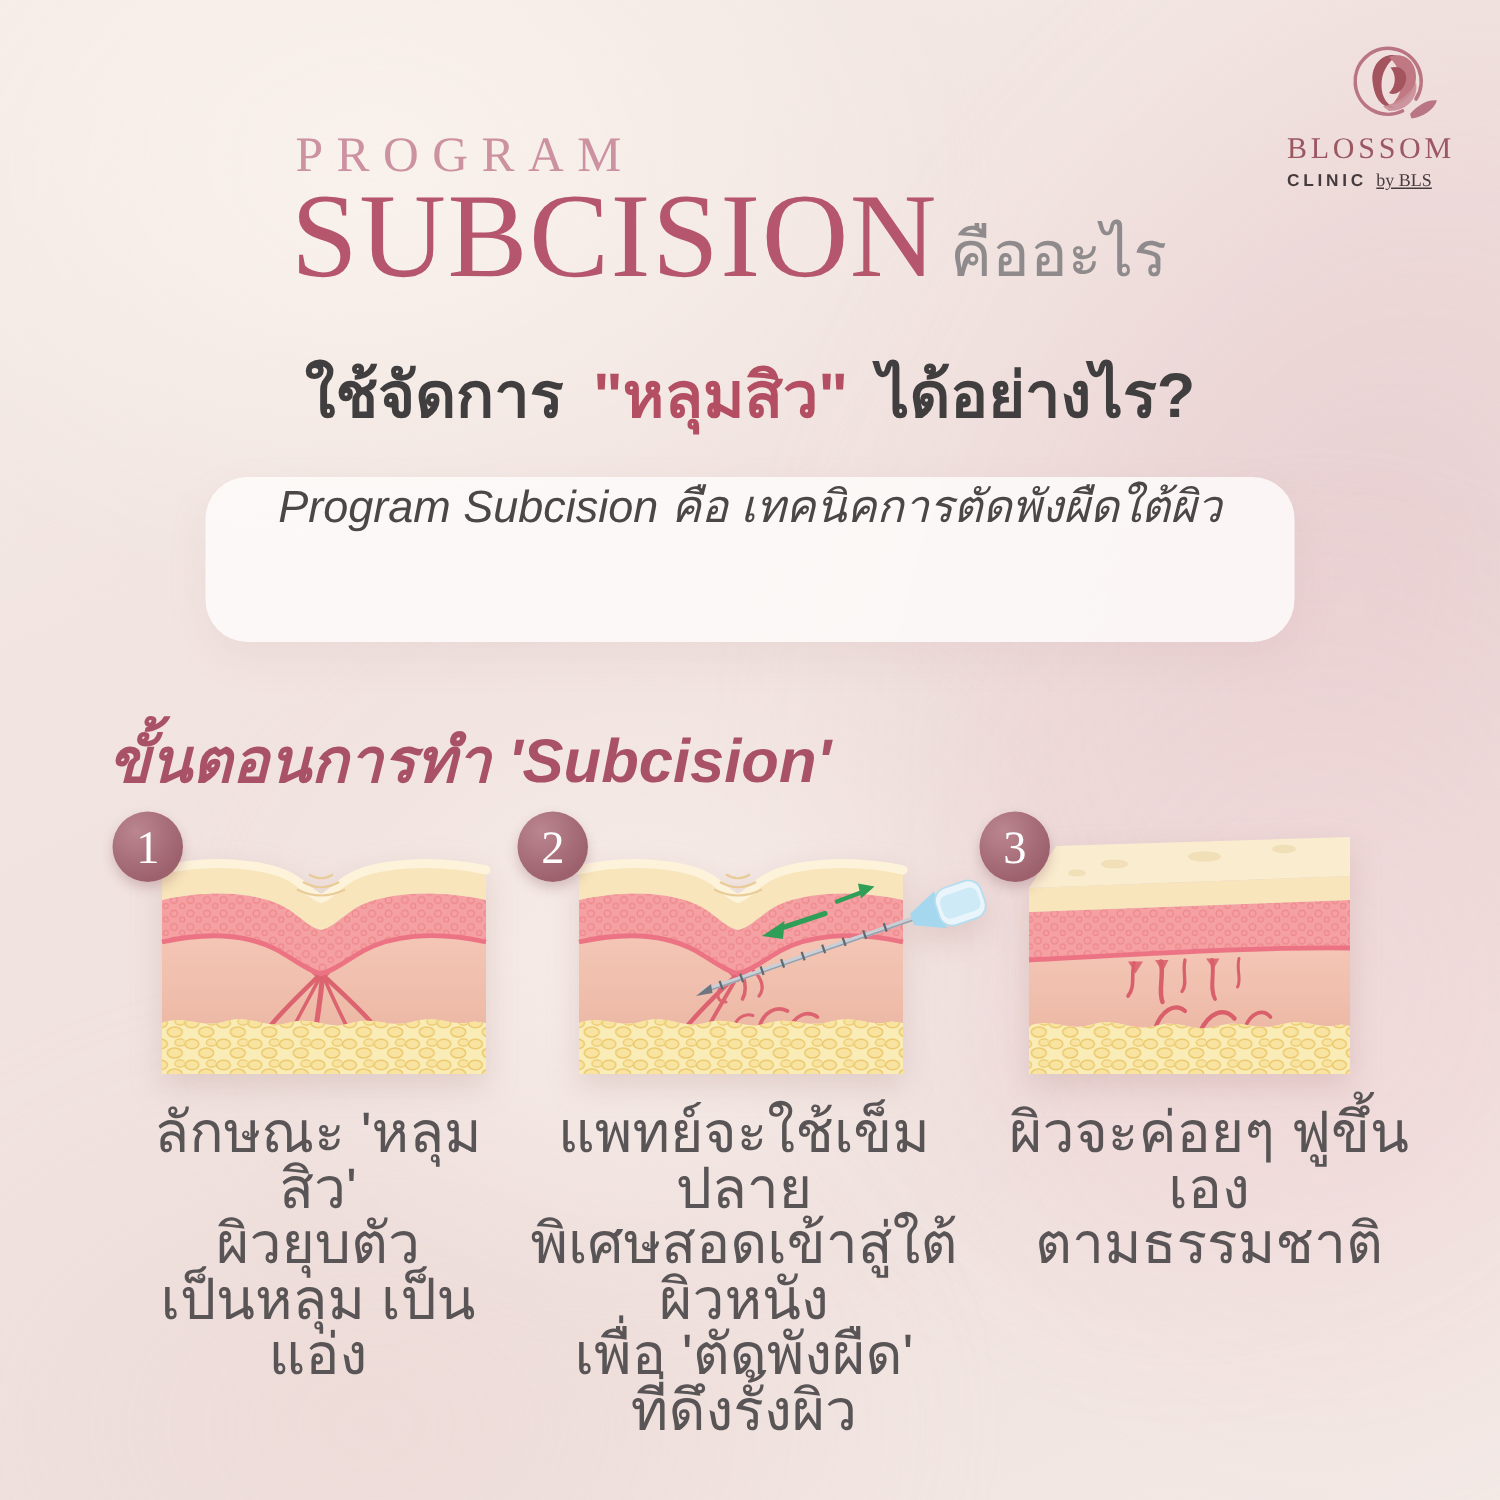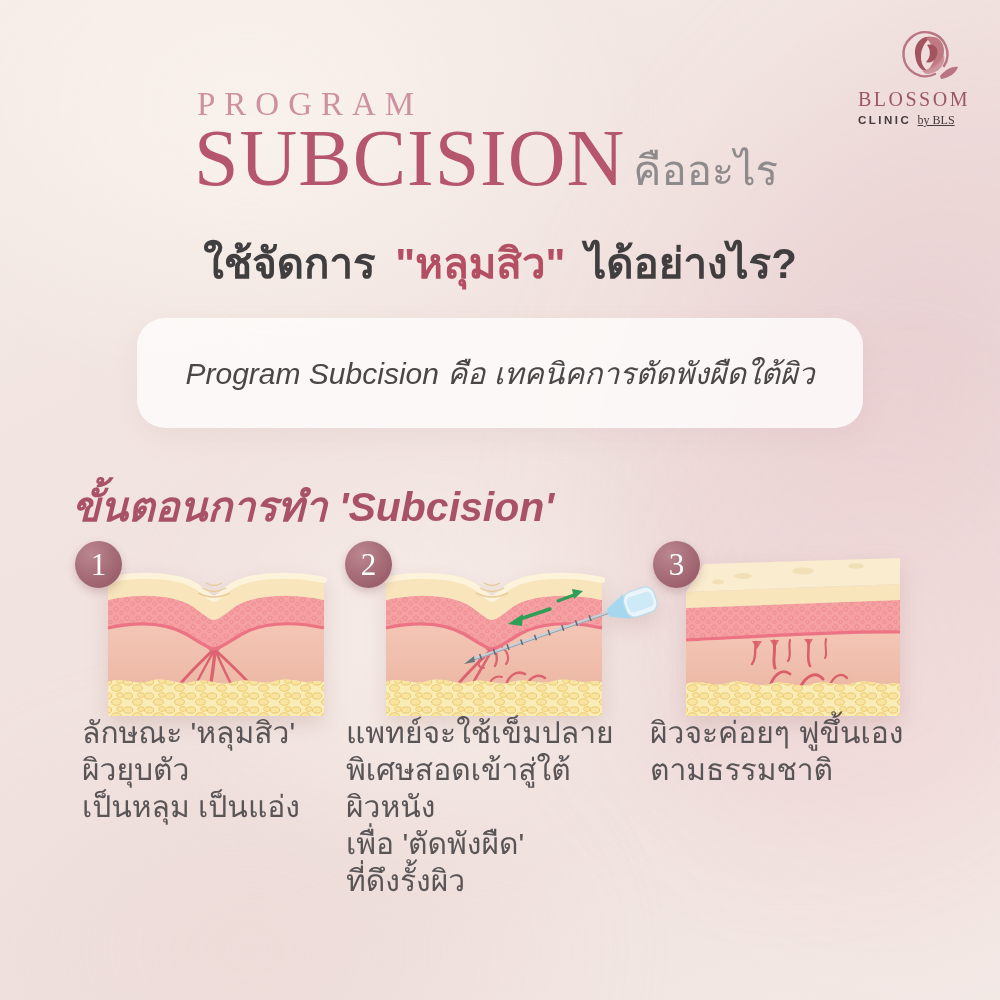--- a/index.html
+++ b/index.html
@@ -27,34 +27,34 @@
   .eyebrow{position:absolute;left:197px;top:86px;font-family:"Liberation Serif",serif;font-size:33px;letter-spacing:9px;color:#cd92a1;}
   .title-row{position:absolute;left:194px;top:118px;display:flex;align-items:baseline;gap:8px;white-space:nowrap;}
   .title-en{font-family:"Liberation Serif",serif;font-size:80px;line-height:1;color:#b5566c;letter-spacing:1px;font-weight:400;}
   .title-th{font-size:42px;line-height:1;color:#8f8b8d;font-weight:500;}
   .question{position:absolute;left:0;top:230px;width:1000px;text-align:center;font-size:42px;font-weight:600;color:#413e3f;}
   .question .hl{color:#b44f63;margin:0 8px;}
 
   
   .desc-box{position:absolute;left:137px;top:318px;width:726px;height:110px;border-radius:28px;
     background:rgba(253,250,249,.88);box-shadow:0 10px 26px rgba(190,150,150,.12);
-    display:flex;flex-direction:column;justify-content:center;text-align:center;
+    display:flex;flex-direction:row;justify-content:center;text-align:center;
     font-style:italic;font-size:30px;line-height:41px;color:#4b4747;font-weight:500;}
 
   
   .steps-heading{position:absolute;left:72px;top:474px;font-size:41px;font-weight:700;font-style:italic;color:#a95167;}
   .badge{position:absolute;width:47px;height:47px;border-radius:50%;
     background:radial-gradient(circle at 34% 28%,#bb868f,#9c616d 72%);
     box-shadow:0 4px 8px rgba(140,90,100,.3);
     display:flex;align-items:center;justify-content:center;
     color:#fff;font-family:"Liberation Serif",serif;font-size:31px;z-index:3;}
   .b1{left:75px;top:541px;} .b2{left:345px;top:541px;} .b3{left:653px;top:541px;}
   .diagram{position:absolute;top:552px;filter:drop-shadow(0 8px 10px rgba(180,140,130,.28));}
   .d1{left:102px;} .d2{left:380px;} .d3{left:678px;}
-  .caption{position:absolute;top:714px;text-align:left;font-size:30px;line-height:37px;color:#595456;}
+  .caption{position:absolute;top:738px;text-align:center;font-size:38px;line-height:37px;color:#595456;}
   .c1{left:82px;width:260px;} .c2{left:346px;width:300px;} .c3{left:650px;width:312px;}
 </style>
 </head>
 <body>
 
 <div class="page">
   <div class="bgshape bg1"></div>
   <div class="bgshape bg2"></div>
   <div class="bgshape bg3"></div>
   <div class="bgshape bg4"></div>

